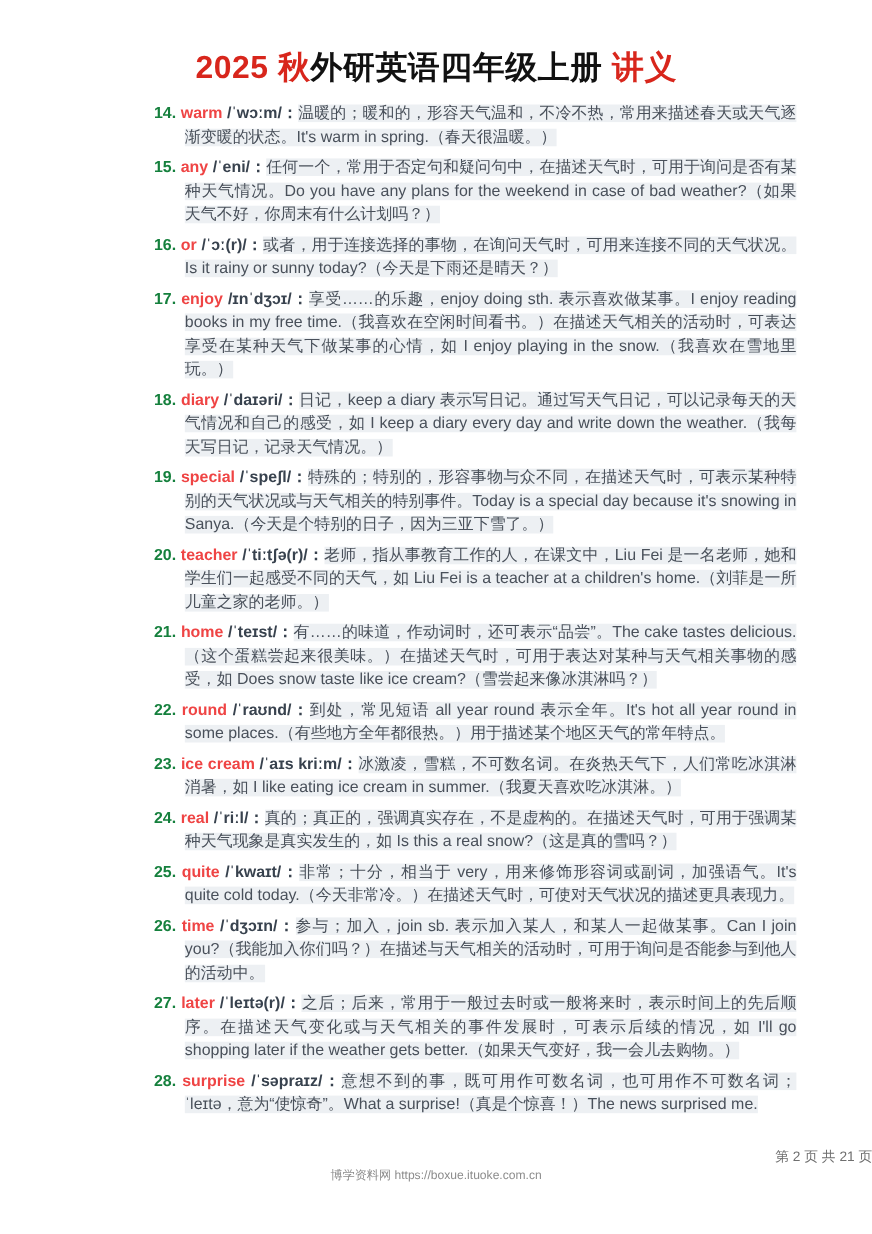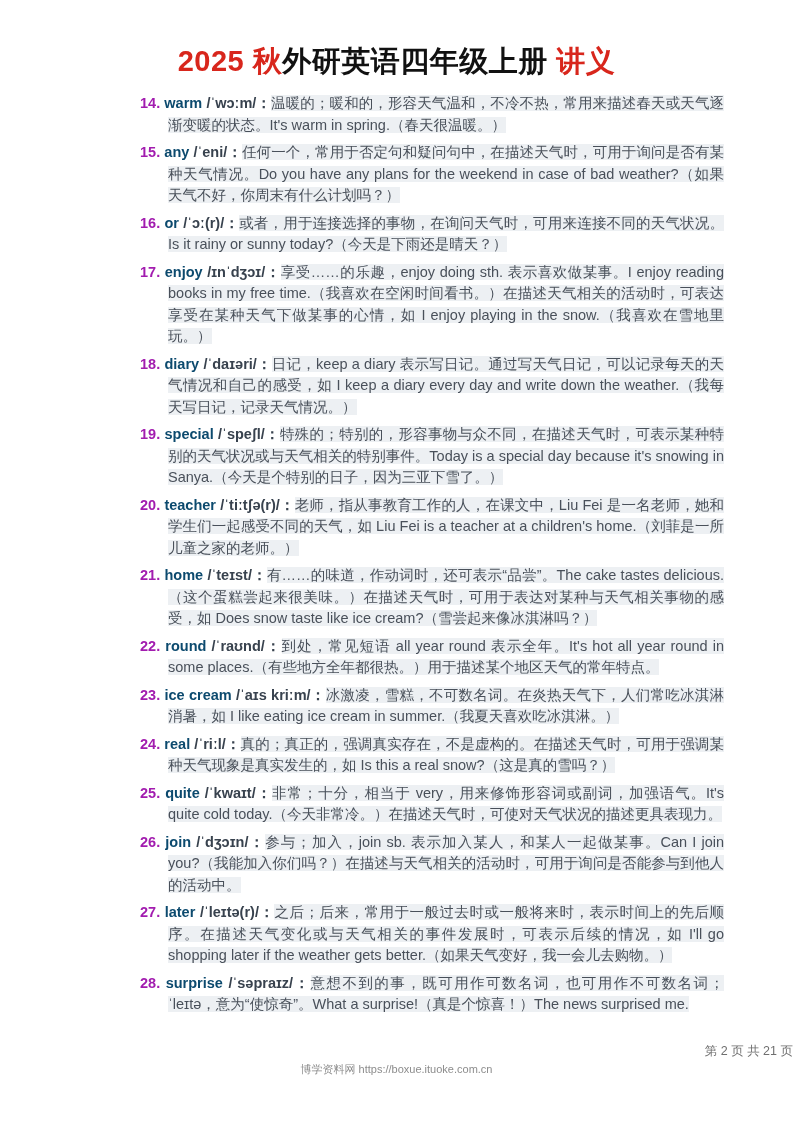--- a/index.html
+++ b/index.html
@@ -21,22 +21,22 @@
   .entries {
     position:absolute; top:93px; left:140px; width:584px;
   }
   .entry {
     font-size:14.5px; line-height:21.5px;
     text-align:justify;
     margin:0 0 6px 0;
     padding-left:28px; text-indent:-28px;
     color:#3c434b;
   }
-  .num  { font-weight:bold; color:#a21caf; }
-  .term { font-weight:bold; color:#0c4a6e; }
+  .num  { font-weight:bold; color:#15803d; }
+  .term { font-weight:bold; color:#ef4444; }
   .phon { font-weight:bold; color:#38424e; }
   .body { background:#edf0f3; color:#49505a; }
   .footer {
     position:absolute; left:0; width:100%; top:1044px;
     text-align:center;
   }
   .pageno { font-size:12.5px; line-height:15px; color:#6f6f6f;text-align:right; }
   .site   { font-size:11px;  line-height:20px; color:#8c8c8c; }
 </style>
 </head>
@@ -52,21 +52,21 @@
       <div class="entry"><span class="num">16.</span> <span class="term">or</span> <span class="phon">/ˈɔː(r)/：</span><span class="body">或者，用于连接选择的事物，在询问天气时，可用来连接不同的天气状况。Is it rainy or sunny today?（今天是下雨还是晴天？）</span></div>
       <div class="entry"><span class="num">17.</span> <span class="term">enjoy</span> <span class="phon">/ɪnˈdʒɔɪ/：</span><span class="body">享受……的乐趣，enjoy doing sth. 表示喜欢做某事。I enjoy reading books in my free time.（我喜欢在空闲时间看书。）在描述天气相关的活动时，可表达享受在某种天气下做某事的心情，如 I enjoy playing in the snow.（我喜欢在雪地里玩。）</span></div>
       <div class="entry"><span class="num">18.</span> <span class="term">diary</span> <span class="phon">/ˈdaɪəri/：</span><span class="body">日记，keep a diary 表示写日记。通过写天气日记，可以记录每天的天气情况和自己的感受，如 I keep a diary every day and write down the weather.（我每天写日记，记录天气情况。）</span></div>
       <div class="entry"><span class="num">19.</span> <span class="term">special</span> <span class="phon">/ˈspeʃl/：</span><span class="body">特殊的；特别的，形容事物与众不同，在描述天气时，可表示某种特别的天气状况或与天气相关的特别事件。Today is a special day because it's snowing in Sanya.（今天是个特别的日子，因为三亚下雪了。）</span></div>
       <div class="entry"><span class="num">20.</span> <span class="term">teacher</span> <span class="phon">/ˈtiːtʃə(r)/：</span><span class="body">老师，指从事教育工作的人，在课文中，Liu Fei 是一名老师，她和学生们一起感受不同的天气，如 Liu Fei is a teacher at a children's home.（刘菲是一所儿童之家的老师。）</span></div>
       <div class="entry"><span class="num">21.</span> <span class="term">home</span> <span class="phon">/ˈteɪst/：</span><span class="body">有……的味道，作动词时，还可表示“品尝”。The cake tastes delicious.（这个蛋糕尝起来很美味。）在描述天气时，可用于表达对某种与天气相关事物的感受，如 Does snow taste like ice cream?（雪尝起来像冰淇淋吗？）</span></div>
       <div class="entry"><span class="num">22.</span> <span class="term">round</span> <span class="phon">/ˈraʊnd/：</span><span class="body">到处，常见短语 all year round 表示全年。It's hot all year round in some places.（有些地方全年都很热。）用于描述某个地区天气的常年特点。</span></div>
       <div class="entry"><span class="num">23.</span> <span class="term">ice cream</span> <span class="phon">/ˈaɪs kriːm/：</span><span class="body">冰激凌，雪糕，不可数名词。在炎热天气下，人们常吃冰淇淋消暑，如 I like eating ice cream in summer.（我夏天喜欢吃冰淇淋。）</span></div>
       <div class="entry"><span class="num">24.</span> <span class="term">real</span> <span class="phon">/ˈriːl/：</span><span class="body">真的；真正的，强调真实存在，不是虚构的。在描述天气时，可用于强调某种天气现象是真实发生的，如 Is this a real snow?（这是真的雪吗？）</span></div>
       <div class="entry"><span class="num">25.</span> <span class="term">quite</span> <span class="phon">/ˈkwaɪt/：</span><span class="body">非常；十分，相当于 very，用来修饰形容词或副词，加强语气。It's quite cold today.（今天非常冷。）在描述天气时，可使对天气状况的描述更具表现力。</span></div>
-      <div class="entry"><span class="num">26.</span> <span class="term">join</span> <span class="phon">/ˈdʒɔɪn/：</span><span class="body">参与；加入，join sb. 表示加入某人，和某人一起做某事。Can I join you?（我能加入你们吗？）在描述与天气相关的活动时，可用于询问是否能参与到他人的活动中。</span></div>
+      <div class="entry"><span class="num">26.</span> <span class="term">time</span> <span class="phon">/ˈdʒɔɪn/：</span><span class="body">参与；加入，join sb. 表示加入某人，和某人一起做某事。Can I join you?（我能加入你们吗？）在描述与天气相关的活动时，可用于询问是否能参与到他人的活动中。</span></div>
       <div class="entry"><span class="num">27.</span> <span class="term">later</span> <span class="phon">/ˈleɪtə(r)/：</span><span class="body">之后；后来，常用于一般过去时或一般将来时，表示时间上的先后顺序。在描述天气变化或与天气相关的事件发展时，可表示后续的情况，如 I'll go shopping later if the weather gets better.（如果天气变好，我一会儿去购物。）</span></div>
       <div class="entry"><span class="num">28.</span> <span class="term">surprise</span> <span class="phon">/ˈsəpraɪz/：</span><span class="body">意想不到的事，既可用作可数名词，也可用作不可数名词；ˈleɪtə，意为“使惊奇”。What a surprise!（真是个惊喜！）The news surprised me.</span></div>
     </div>
 
   <div class="footer">
     <div class="pageno">第 2 页 共 21 页</div>
     <div class="site">博学资料网 https://boxue.ituoke.com.cn</div>
   </div>
 
 </div>

